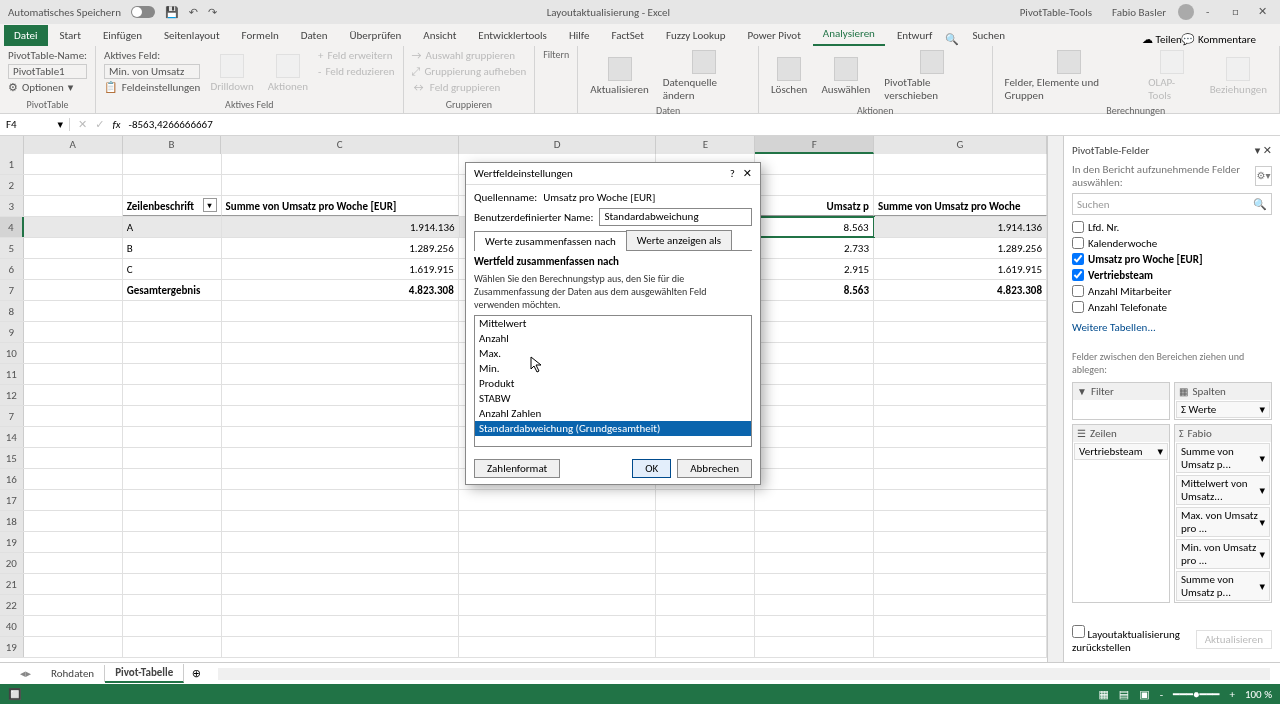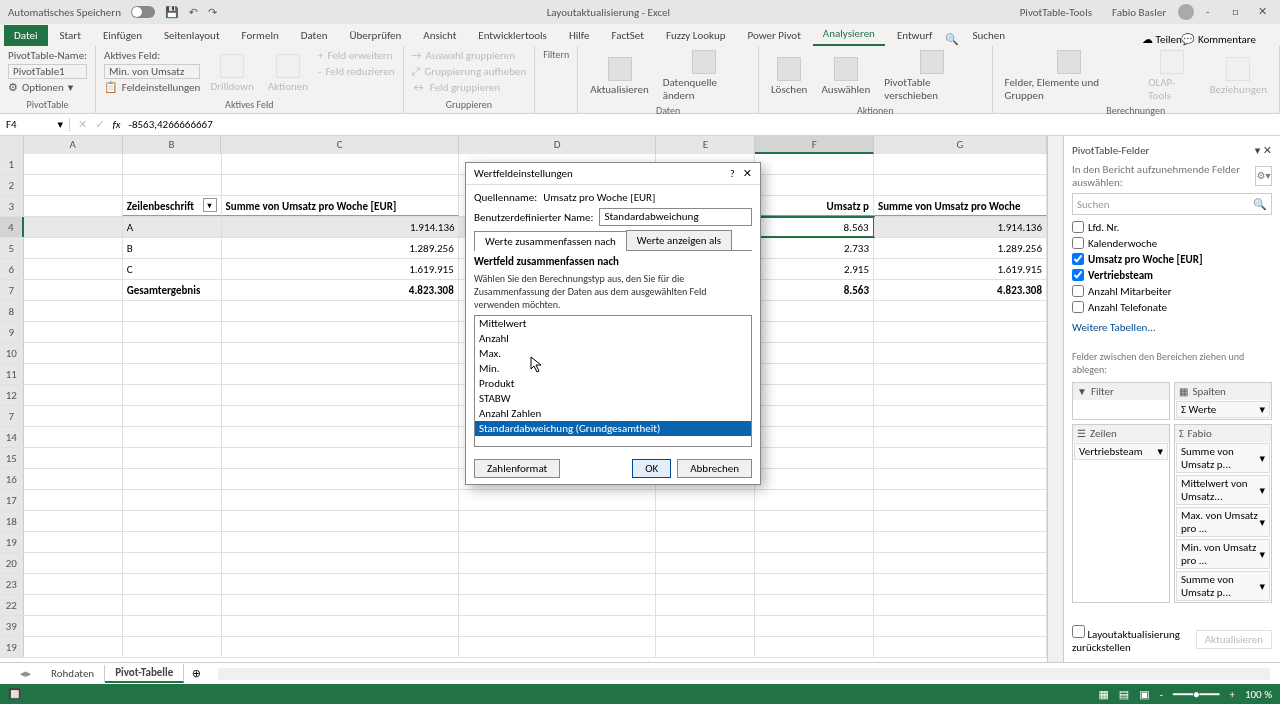--- a/index.html
+++ b/index.html
@@ -463,41 +463,41 @@
           <div class="rownum">20</div>
           <div class="cell" style="width: 100px;"></div>
           <div class="cell" style="width: 100px;"></div>
           <div class="cell" style="width: 240px;"></div>
           <div class="cell" style="width: 200px;"></div>
           <div class="cell" style="width: 100px;"></div>
           <div class="cell" style="width: 120px;"></div>
           <div class="cell" style="width: 175px;"></div>
         </div>
         <div class="row">
-          <div class="rownum">23</div>
+          <div class="rownum">21</div>
           <div class="cell" style="width: 100px;"></div>
           <div class="cell" style="width: 100px;"></div>
           <div class="cell" style="width: 240px;"></div>
           <div class="cell" style="width: 200px;"></div>
           <div class="cell" style="width: 100px;"></div>
           <div class="cell" style="width: 120px;"></div>
           <div class="cell" style="width: 175px;"></div>
         </div>
         <div class="row">
           <div class="rownum">22</div>
           <div class="cell" style="width: 100px;"></div>
           <div class="cell" style="width: 100px;"></div>
           <div class="cell" style="width: 240px;"></div>
           <div class="cell" style="width: 200px;"></div>
           <div class="cell" style="width: 100px;"></div>
           <div class="cell" style="width: 120px;"></div>
           <div class="cell" style="width: 175px;"></div>
         </div>
         <div class="row">
-          <div class="rownum">39</div>
+          <div class="rownum">40</div>
           <div class="cell" style="width: 100px;"></div>
           <div class="cell" style="width: 100px;"></div>
           <div class="cell" style="width: 240px;"></div>
           <div class="cell" style="width: 200px;"></div>
           <div class="cell" style="width: 100px;"></div>
           <div class="cell" style="width: 120px;"></div>
           <div class="cell" style="width: 175px;"></div>
         </div>
         <div class="row">
           <div class="rownum">19</div>

